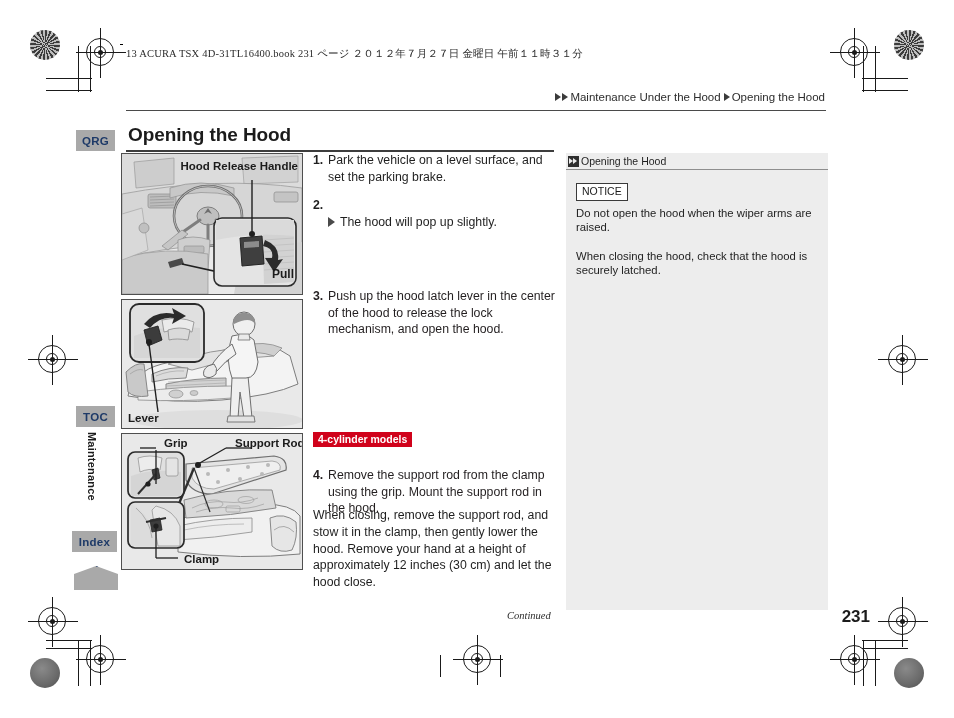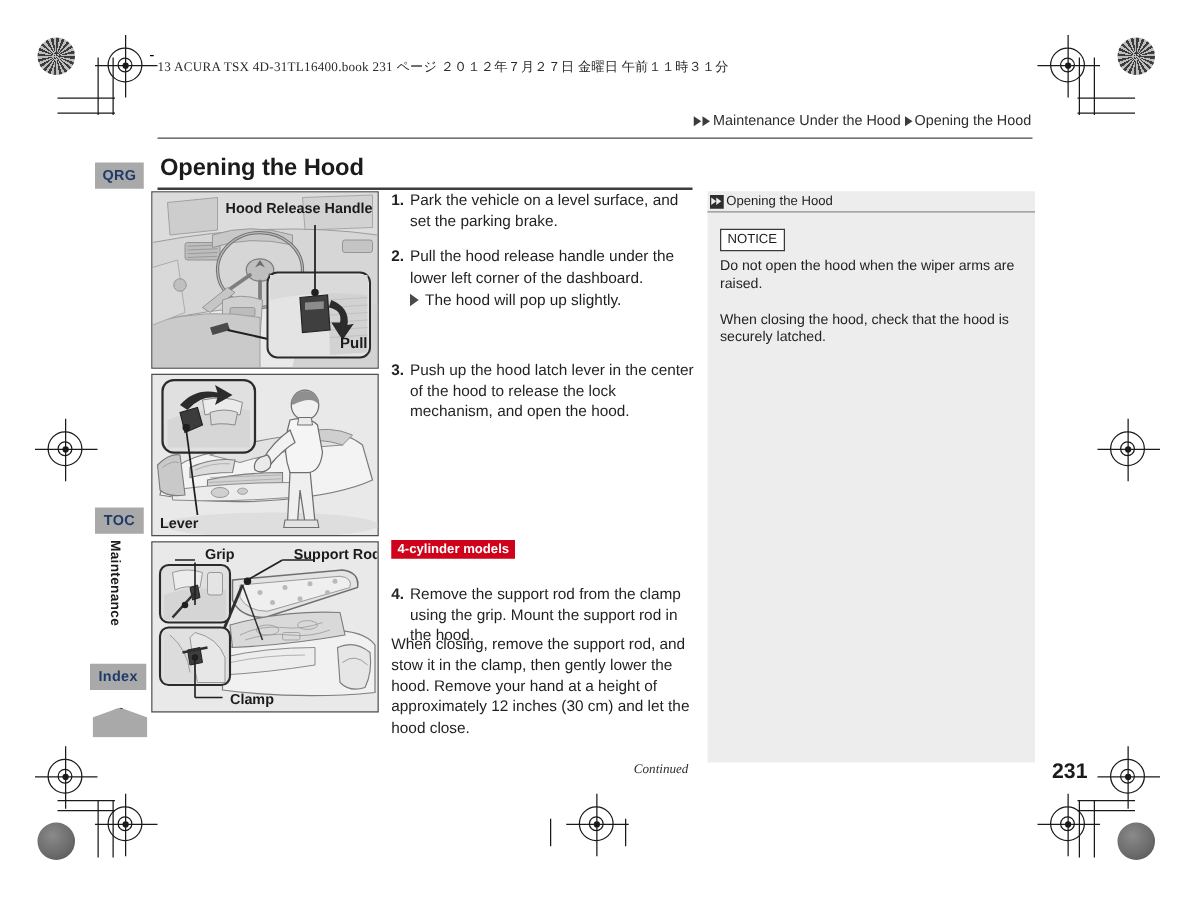--- a/index.html
+++ b/index.html
@@ -147,21 +147,21 @@
   .steps {
     position: absolute; left: 313px; top: 152px; width: 244px;
     font-size: 12.3px; line-height: 16.6px; color: #1f1f1f;
   }
   .step { display: flex; margin-bottom: 12px; }
   .step-num {
     font-weight: bold; width: 15px; flex: 0 0 15px;
   }
   .step-body { flex: 1; }
   .sub {
-    display: block; margin-top: 2px;
+    display: block; margin-top: 17px;
   }
   .sub-tri {
     display: inline-block; width: 0; height: 0;
     border-left: 7px solid #4a4a4a;
     border-top: 5px solid transparent;
     border-bottom: 5px solid transparent;
     margin-right: 5px;
     vertical-align: -1px;
   }
 
@@ -556,21 +556,20 @@
 </div>
 
 <div class="steps">
   <div class="step">
     <div class="step-num">1.</div>
     <div class="step-body">Park the vehicle on a level surface, and set the parking brake.</div>
   </div>
   <div class="step">
     <div class="step-num">2.</div>
     <div class="step-body">
-      <span>Pull the hood release handle under the lower left corner of the dashboard.</span>
       <span class="sub"><span class="sub-tri"></span><span>The hood will pop up slightly.</span></span>
     </div>
   </div>
 </div>
 
 <div class="step3-wrap">
   <div class="step" style="font-size:12.3px;line-height:16.6px;">
     <div class="step-num">3.</div>
     <div class="step-body">Push up the hood latch lever in the center of the hood to release the lock mechanism, and open the hood.</div>
   </div>

